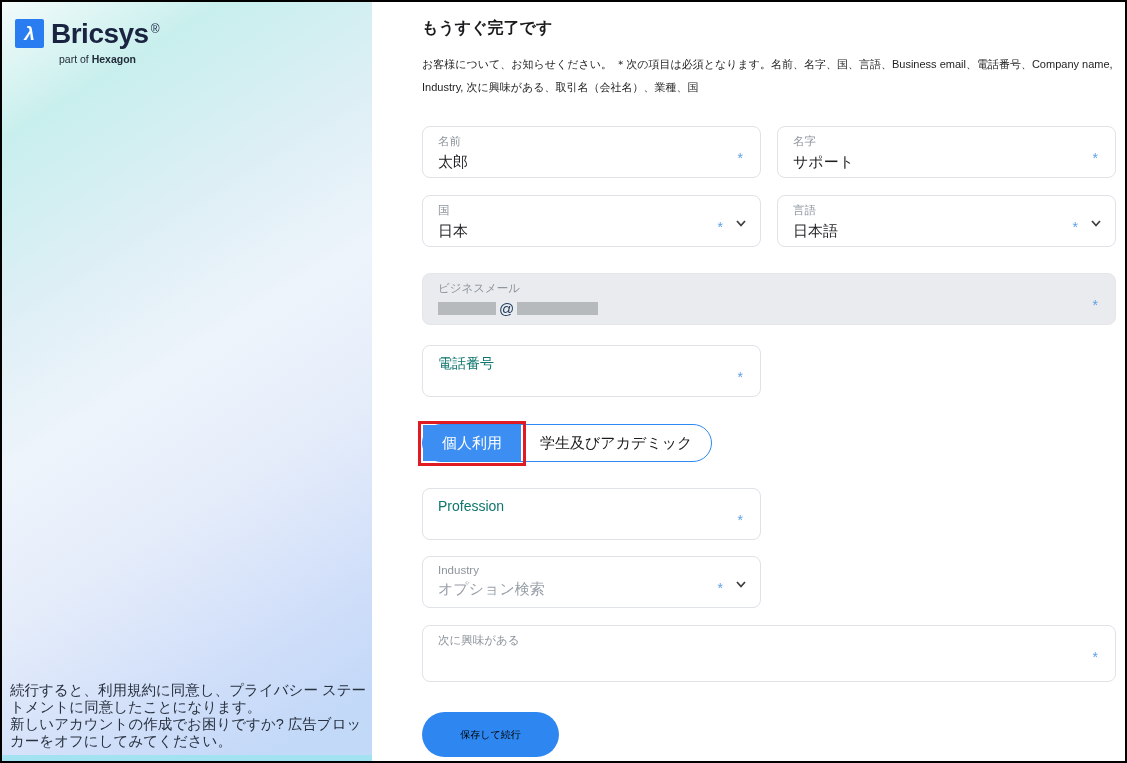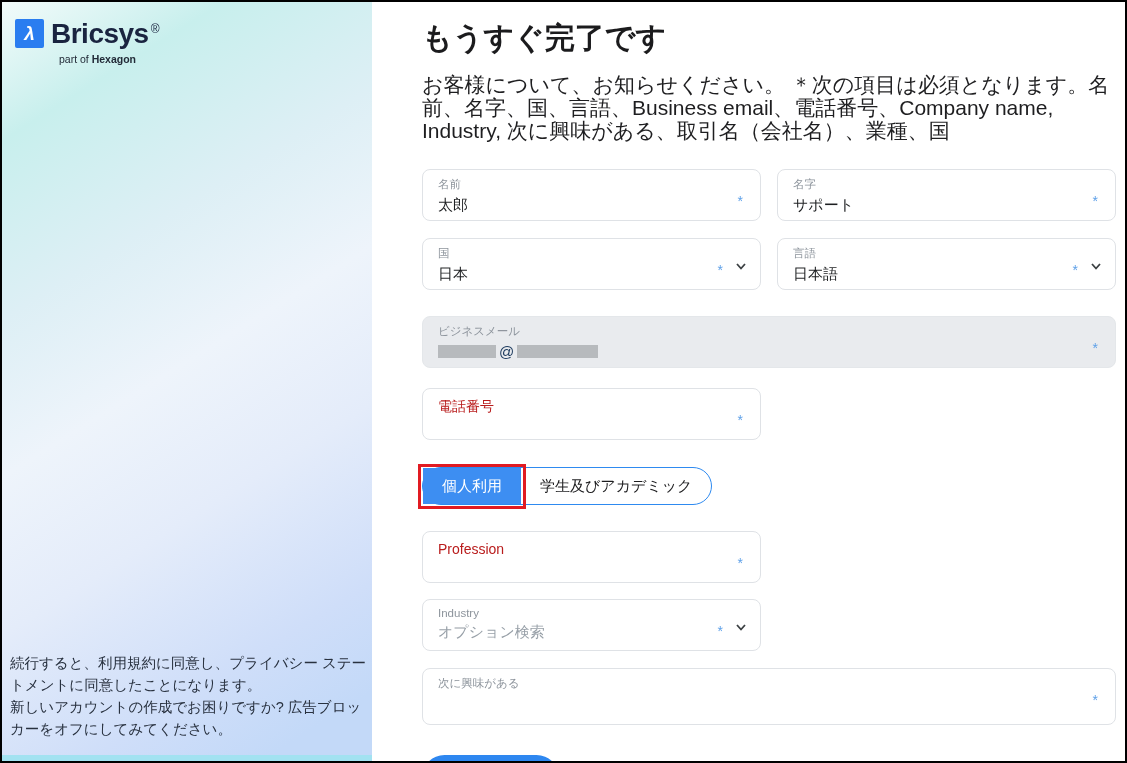--- a/index.html
+++ b/index.html
@@ -13,39 +13,39 @@
   }
   .sidebar-strip { position:absolute; left:0; right:0; bottom:0; height:6px; background:#a2e2f1; }
   .logo-block { position:absolute; top:17px; left:13px; }
   .logo-row { display:flex; align-items:center; gap:7px; }
   .logo-icon { width:29px; height:29px; background:#2a7df0; border-radius:2px; color:#fff;
     display:flex; align-items:center; justify-content:center; font-size:19px; font-weight:700; font-style:italic; }
   .brand { font-size:28px; font-weight:700; color:#1a2440; letter-spacing:-0.5px; line-height:1; }
   .reg { font-size:12px; font-weight:400; color:#1a2440; vertical-align:10px; margin-left:2px; }
   .tagline { margin:5px 0 0 44px; font-size:10.5px; color:#222b38; }
   .tagline .bold { font-weight:700; }
-  .sidebar-footer { position:absolute; left:8px; bottom:21px; width:358px; font-size:14.5px; line-height:22px; color:#28313f; }
+  .sidebar-footer { position:absolute; left:8px; bottom:11px; width:358px; font-size:14.5px; line-height:17px; color:#28313f; }
 
   
   .main { flex:1; padding:16px 0 0 50px; background:#fff; }
-  .title { font-size:30px; font-weight:700; color:#1b1b1d; }
-  .subtitle { width:700px; margin-top:14px; font-size:21px; line-height:23px; color:#1e1e20; }
+  .title { font-size:16px; font-weight:700; color:#1b1b1d; }
+  .subtitle { width:700px; margin-top:14px; font-size:11px; line-height:23px; color:#1e1e20; }
   .form { width:694px; }
   .row { display:flex; gap:16px; }
   .mt27 { margin-top:27px; } .mt26 { margin-top:26px;flex-direction:column; } .mt20 { margin-top:20px; }
   .mt17 { margin-top:17px; } .mt14 { margin-top:26px; } .mt30 { margin-top:30px; }
 
   .field { position:relative; border:1px solid #dfe2e6; border-radius:8px; height:52px;
     padding:7px 34px 0 15px; background:#fff; cursor:text; }
   .half { width:339px; } .full { width:694px; }
   .tall { height:57px; }
   .f-label { display:block; font-size:11.5px; color:#8d949c; }
   .f-value { display:block; font-size:15px; color:#1d1f21; margin-top:4px; white-space:nowrap; overflow:hidden; }
   .f-value.gray { color:#98a0a8; }
-  .f-placeholder { display:block; font-size:14px; color:#b91c1c; margin-top:2px; }
+  .f-placeholder { display:block; font-size:14px; color:#0f766e; margin-top:2px; }
   .asterisk { position:absolute; right:17px; top:23px; color:#5ea0e8; font-size:14px; }
   .select .asterisk { right:37px; }
   .chevron { position:absolute; right:13px; top:21px; width:12px; height:12px; }
   .disabled-field { background:#e9ebee; border-color:#e4e7ea; cursor:default; }
   .redact { display:inline-block; height:13px; background:#b7babd; vertical-align:-1px; }
   .redact-a { width:58px; } .redact-b { width:81px; }
   .at-sign { font-size:15px; color:#1c3a5e; margin:0 3px; }
 
   
   .segments { display:inline-flex; border:1.5px solid #2e8af0; border-radius:20px; height:38px;

